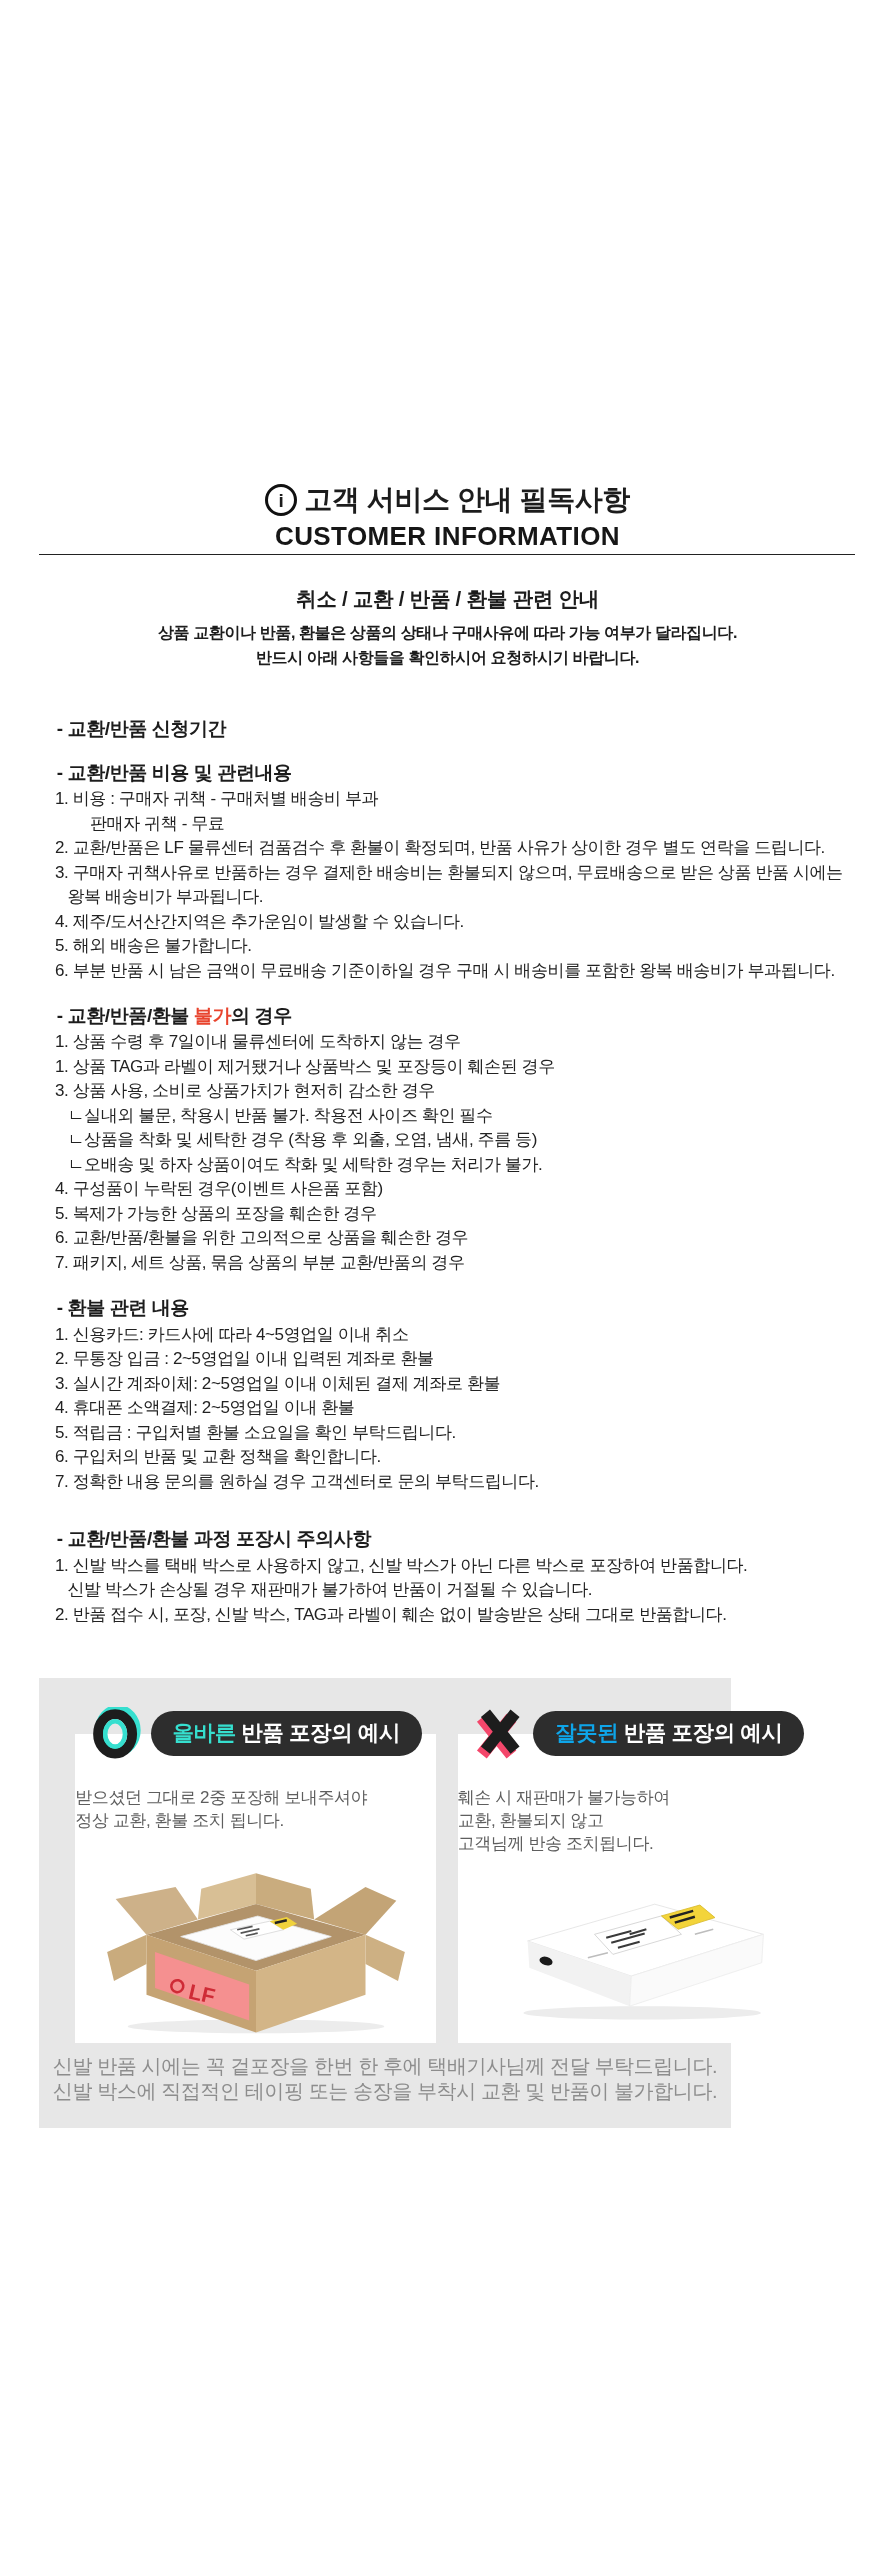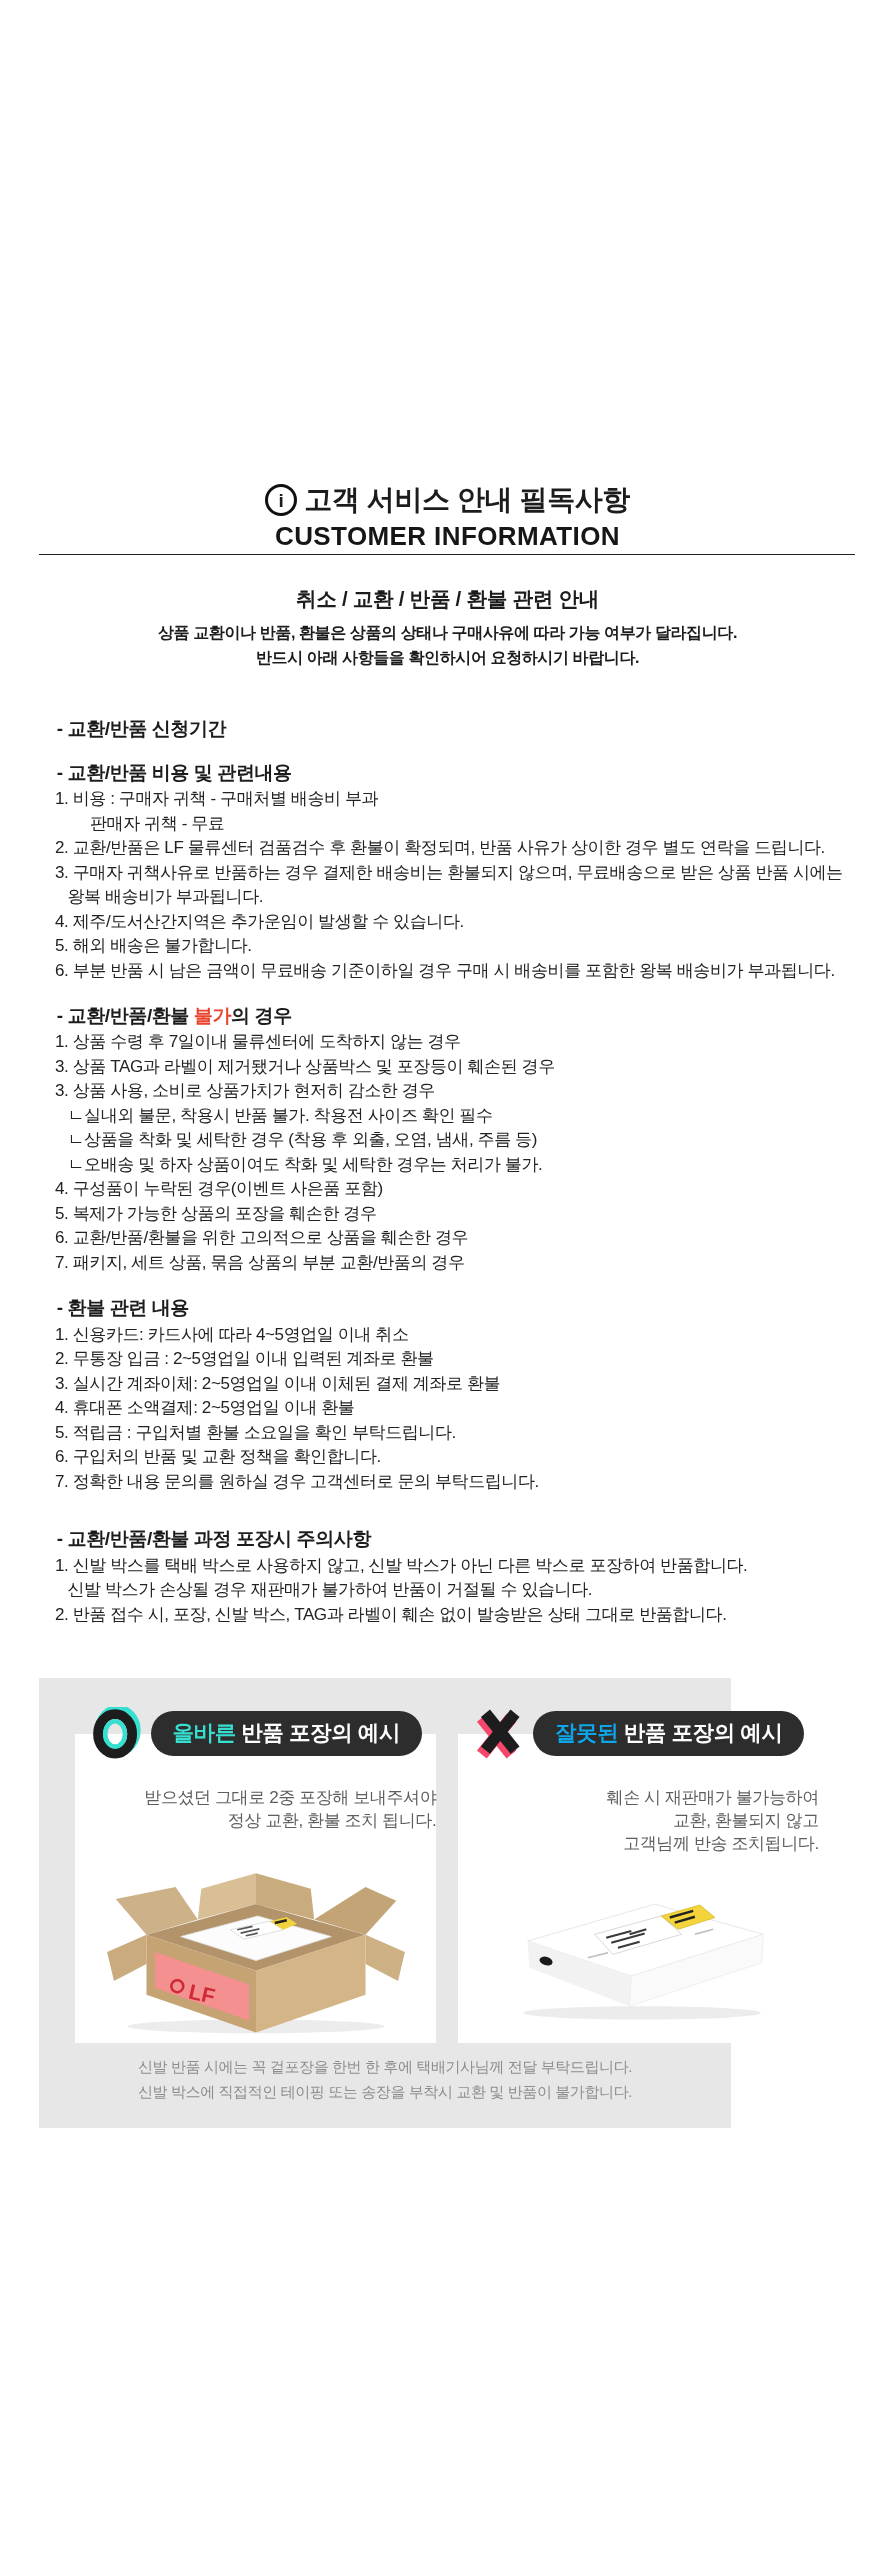--- a/index.html
+++ b/index.html
@@ -29,25 +29,25 @@
   .ind2{padding-left:35px;}
   
   .gray{position:absolute;top:1678px;left:39px;width:692px;height:450px;background:#e7e7e7;}
   .cards{position:absolute;top:56px;left:0;width:816px;display:flex;justify-content:center;gap:21.5px;}
   .card{position:relative;width:361px;height:309px;background:#ffffff;}
   .badge{position:absolute;top:-27px;left:0;right:0;display:flex;justify-content:center;align-items:center;gap:9px;}
   .badge svg{flex:0 0 auto;}
   .pill{height:45px;line-height:45px;background:#2d2d2d;border-radius:25px;padding:0 21.5px;font-size:21.5px;font-weight:800;letter-spacing:-0.4px;color:#fff;white-space:nowrap;}
   .pill .accent-good{color:#36dfcf;margin-right:5.4px;}
   .pill .accent-bad{color:#0ea5e9;margin-right:5.4px;}
-  .desc{padding-top:52px;text-align:right;font-size:17px;line-height:23px;letter-spacing:-0.4px;color:#5e5e5e;}
+  .desc{padding-top:52px;text-align:left;font-size:17px;line-height:23px;letter-spacing:-0.4px;color:#5e5e5e;}
   .illus{position:absolute;left:50%;transform:translateX(-50%);}
   .illus.good{bottom:5.4px;}
   .illus.bad{bottom:19.7px;}
-  .gray-footer{position:absolute;top:376px;left:0;right:0;text-align:center;font-size:15px;line-height:25px;letter-spacing:-0.4px;color:#8d8d8d;}
+  .gray-footer{position:absolute;top:376px;left:0;right:0;text-align:center;font-size:20px;line-height:25px;letter-spacing:-0.4px;color:#8d8d8d;}
 </style>
 </head>
 <body>
 
 <div class="page">
 
   <div class="header">
     <div class="title-ko">
       <span class="info-circle">i</span>
       <span>고객 서비스 안내 필독사항</span>
@@ -76,21 +76,21 @@
         <div class="li ind0">2. 교환/반품은 LF 물류센터 검품검수 후 환불이 확정되며, 반품 사유가 상이한 경우 별도 연락을 드립니다.</div>
         <div class="li ind0">3. 구매자 귀책사유로 반품하는 경우 결제한 배송비는 환불되지 않으며, 무료배송으로 받은 상품 반품 시에는</div>
         <div class="li ind1">왕복 배송비가 부과됩니다.</div>
         <div class="li ind0">4. 제주/도서산간지역은 추가운임이 발생할 수 있습니다.</div>
         <div class="li ind0">5. 해외 배송은 불가합니다.</div>
         <div class="li ind0">6. 부분 반품 시 남은 금액이 무료배송 기준이하일 경우 구매 시 배송비를 포함한 왕복 배송비가 부과됩니다.</div>
       </div>
       <div class="sec">
         <div class="sec-heading"><span>- 교환/반품/환불 </span><span class="red">불가</span><span>의 경우</span></div>
         <div class="li ind0">1. 상품 수령 후 7일이내 물류센터에 도착하지 않는 경우</div>
-        <div class="li ind0">3. 상품 TAG과 라벨이 제거됐거나 상품박스 및 포장등이 훼손된 경우</div>
+        <div class="li ind0">1. 상품 TAG과 라벨이 제거됐거나 상품박스 및 포장등이 훼손된 경우</div>
         <div class="li ind0">3. 상품 사용, 소비로 상품가치가 현저히 감소한 경우</div>
         <div class="li ind1">ㄴ실내외 불문, 착용시 반품 불가. 착용전 사이즈 확인 필수</div>
         <div class="li ind1">ㄴ상품을 착화 및 세탁한 경우 (착용 후 외출, 오염, 냄새, 주름 등)</div>
         <div class="li ind1">ㄴ오배송 및 하자 상품이여도 착화 및 세탁한 경우는 처리가 불가.</div>
         <div class="li ind0">4. 구성품이 누락된 경우(이벤트 사은품 포함)</div>
         <div class="li ind0">5. 복제가 가능한 상품의 포장을 훼손한 경우</div>
         <div class="li ind0">6. 교환/반품/환불을 위한 고의적으로 상품을 훼손한 경우</div>
         <div class="li ind0">7. 패키지, 세트 상품, 묶음 상품의 부분 교환/반품의 경우</div>
       </div>
       <div class="sec">

